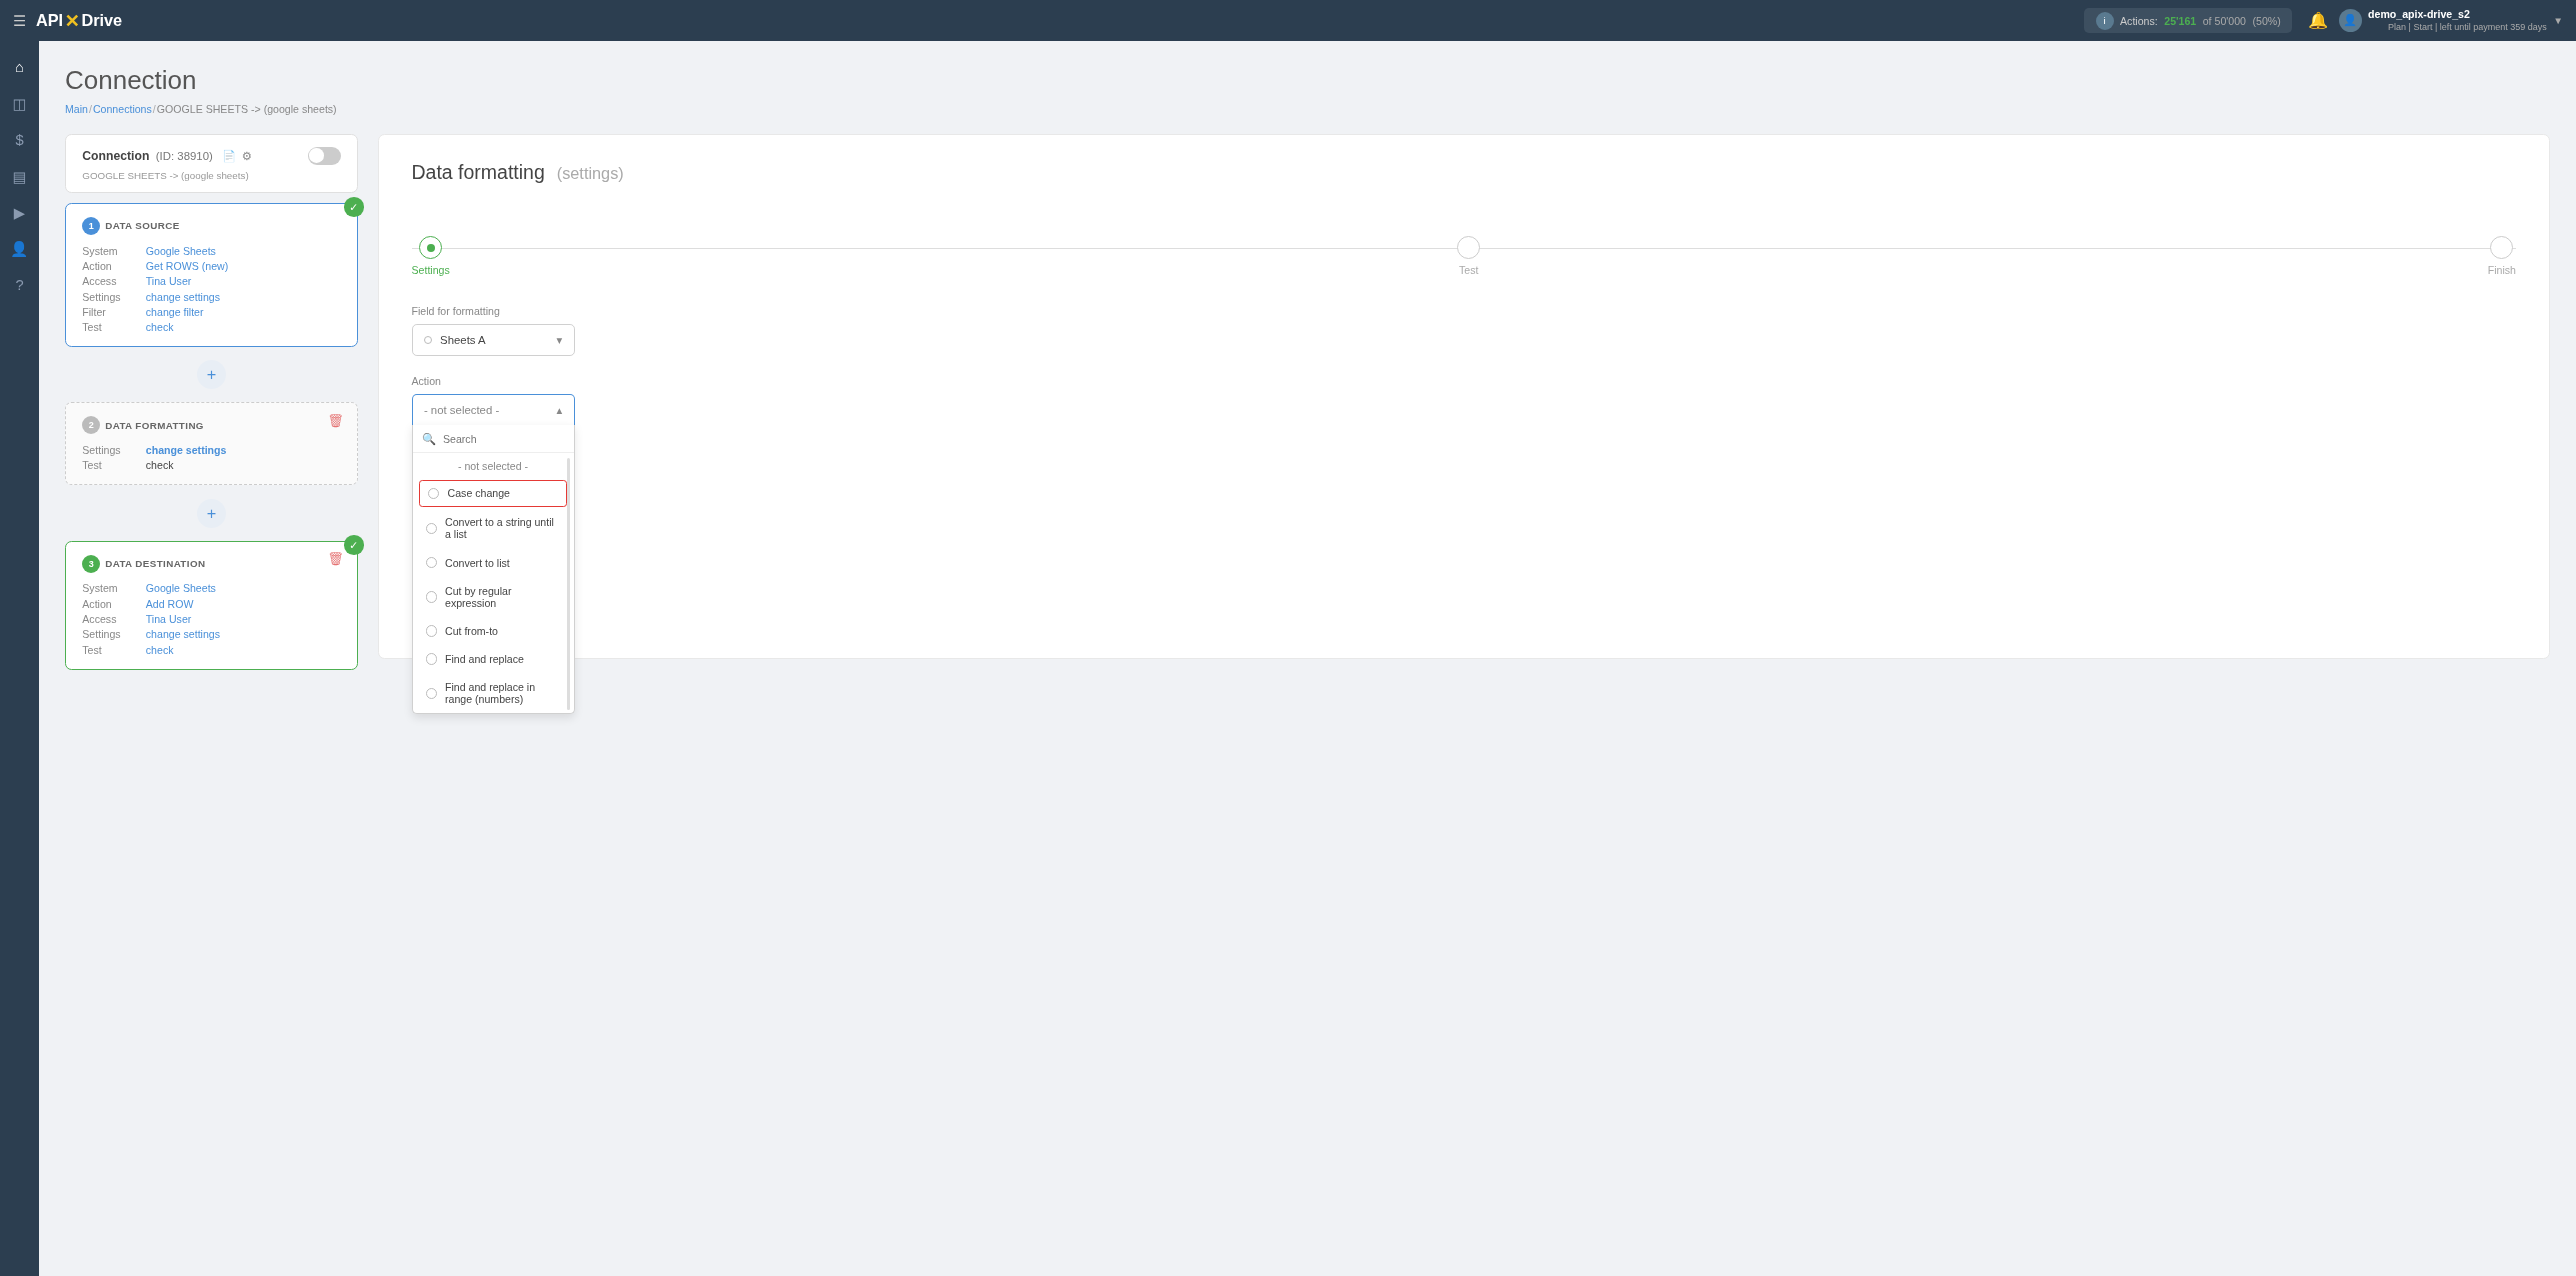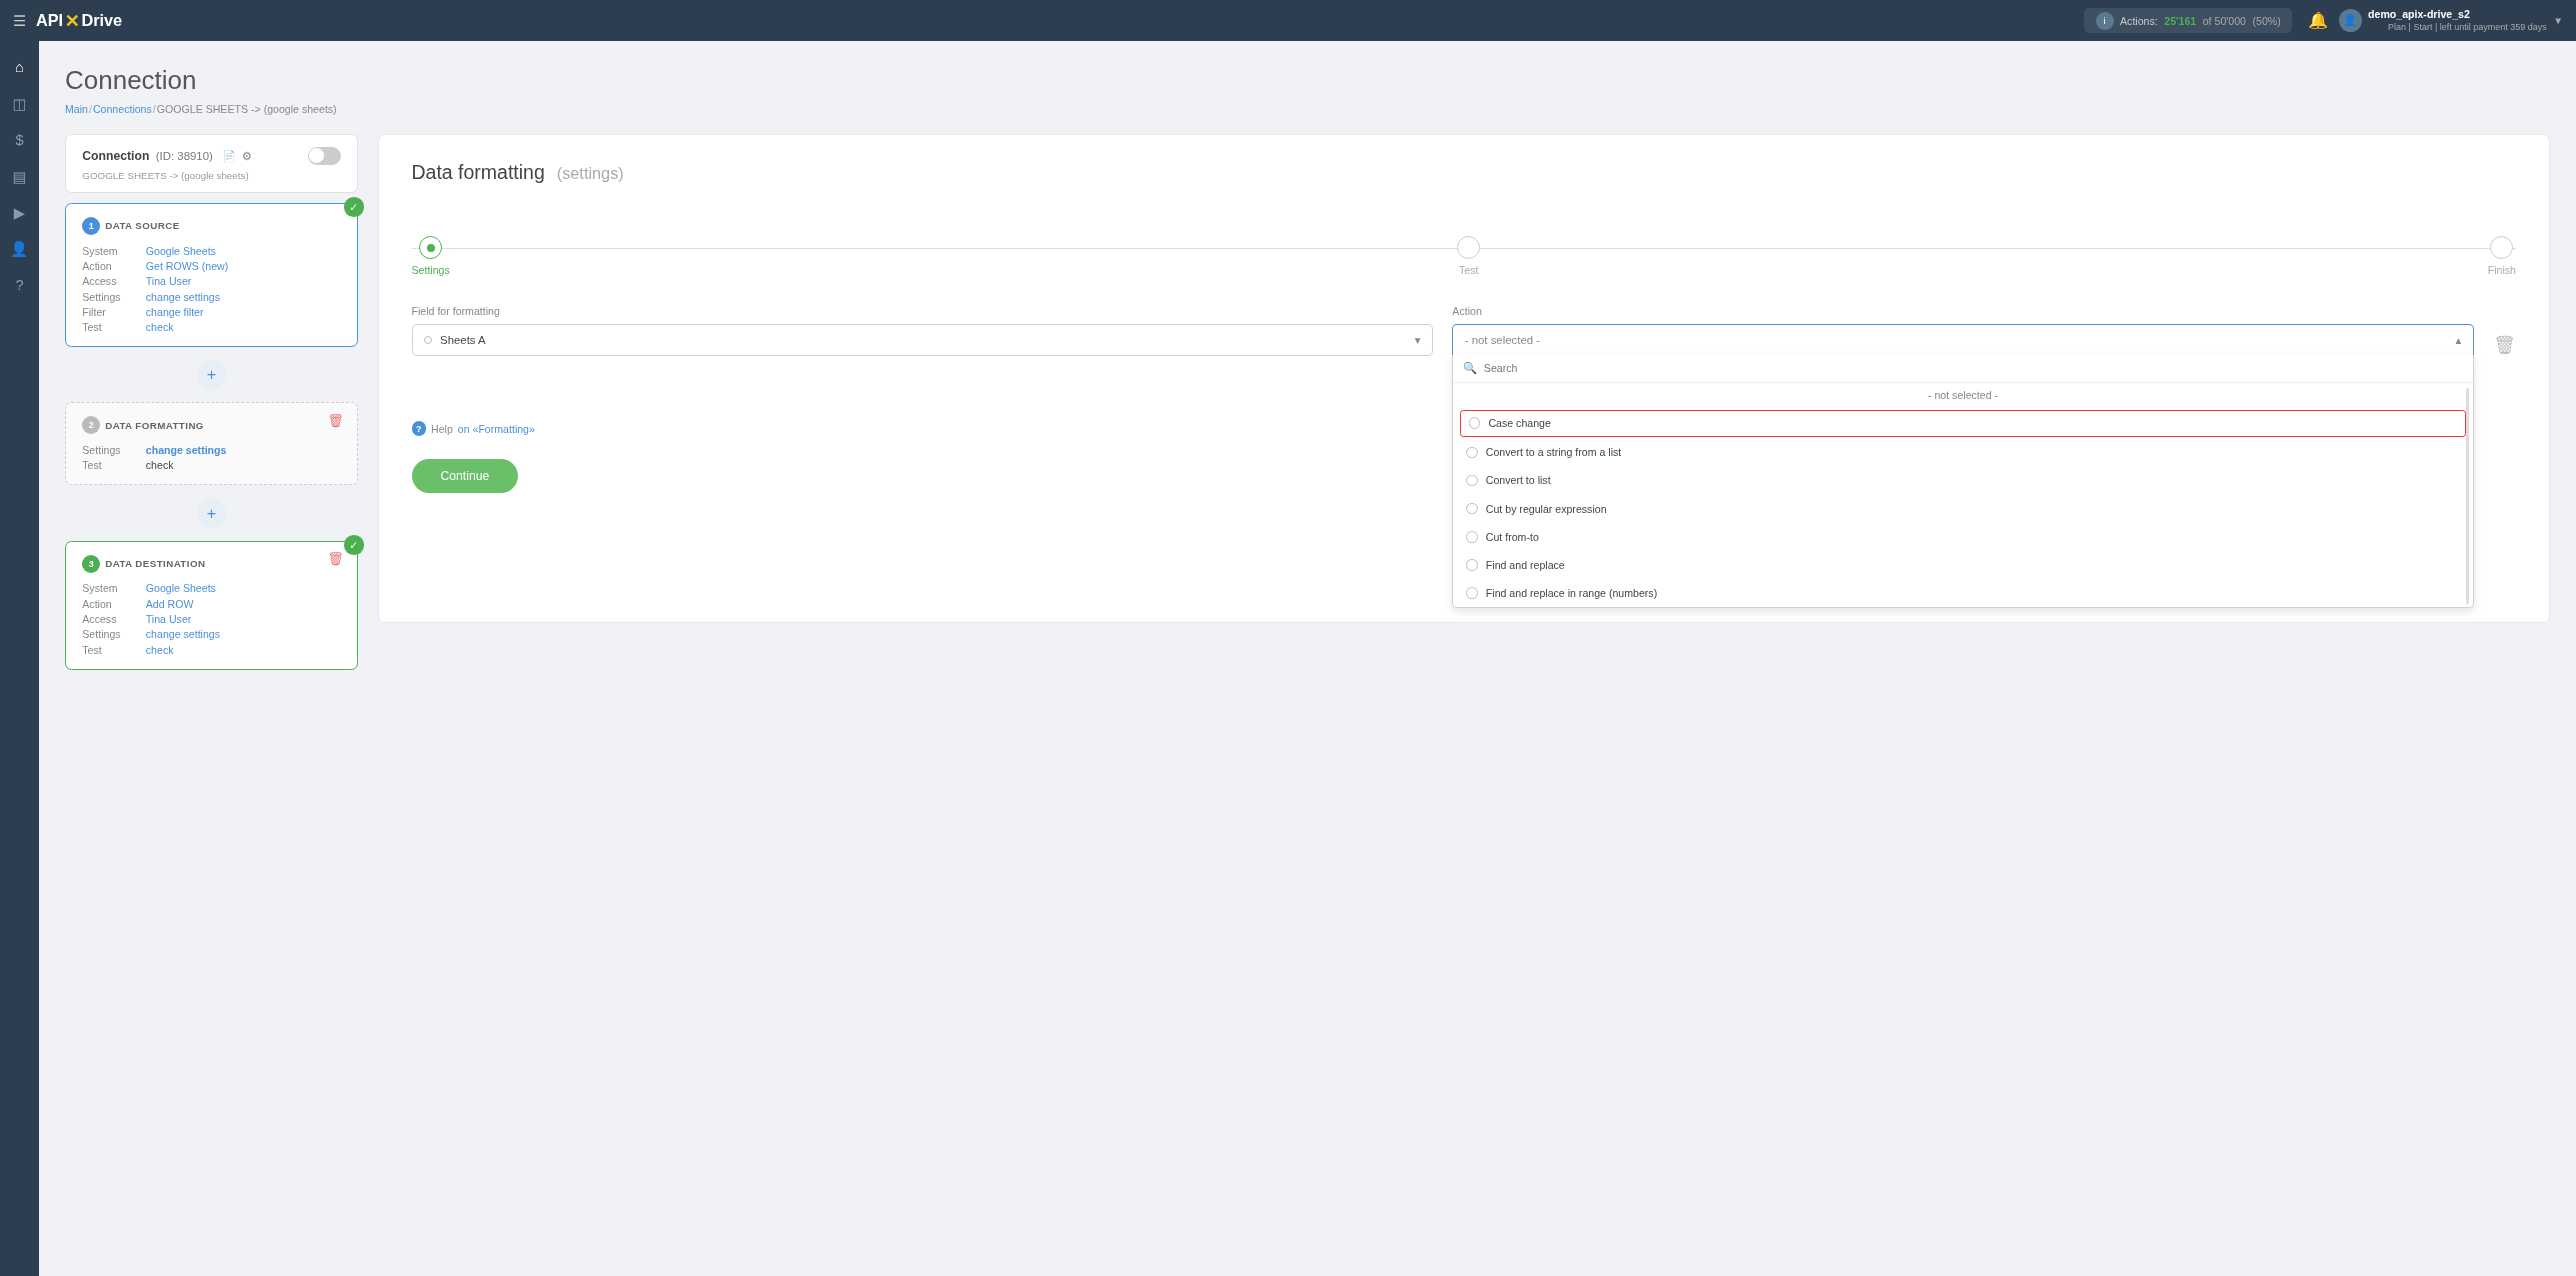--- a/index.html
+++ b/index.html
@@ -252,21 +252,21 @@
     .prog-step-label {
       margin-top: 4.9px;
       font-size: 10.6px;
       color: #aaa;
     }
     .prog-step-label.active { color: #4caf50; }
     .prog-spacer { flex: 1; }
 
     
     .form-row {
-      display: flex; gap: 19.5px; margin-bottom: 19.5px; align-items: flex-start;
+      display: flex; gap: 19.5px; margin-bottom: 19.5px; align-items: flex-start; flex-direction: column;
     }
     .form-group { display: flex; flex-direction: column; gap: 6.5px; flex: 1; }
     .form-label { font-size: 10.6px; color: #888; }
     .form-select {
       display: flex; align-items: center;
       border: 0.8px solid #d0d0d0; border-radius: 4.9px;
       padding: 8.1px 11.4px;
       background: #fff;
       cursor: pointer;
       position: relative;
@@ -608,21 +608,21 @@
                 <input type="text" placeholder="Search" style="">
               </div>
               <div class="dropdown-not-selected">- not selected -</div>
 
               <div class="dropdown-item highlighted">
                 <div class="radio-circle"></div>
                 <span>Case change</span>
               </div>
               <div class="dropdown-item">
                 <div class="radio-circle"></div>
-                <span>Convert to a string from a list</span>
+                <span>Convert to a string until a list</span>
               </div>
               <div class="dropdown-item">
                 <div class="radio-circle"></div>
                 <span>Convert to list</span>
               </div>
               <div class="dropdown-item">
                 <div class="radio-circle"></div>
                 <span>Cut by regular expression</span>
               </div>
               <div class="dropdown-item">

